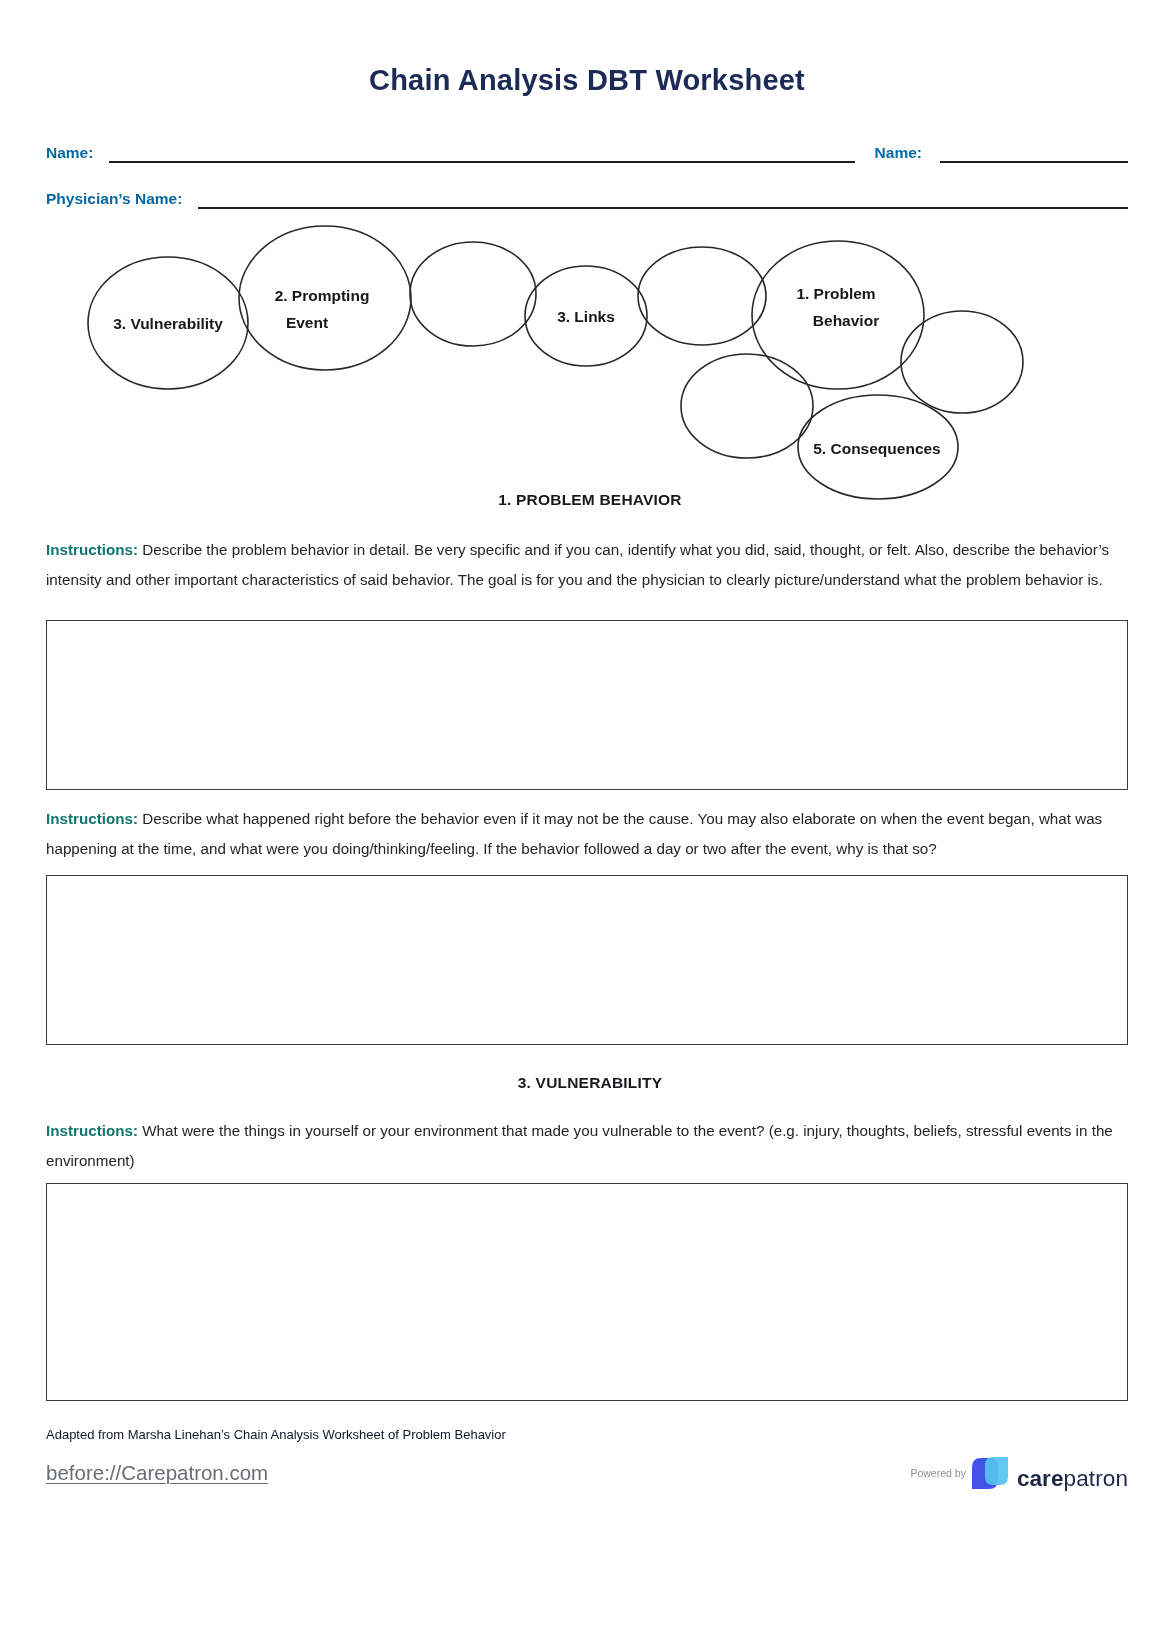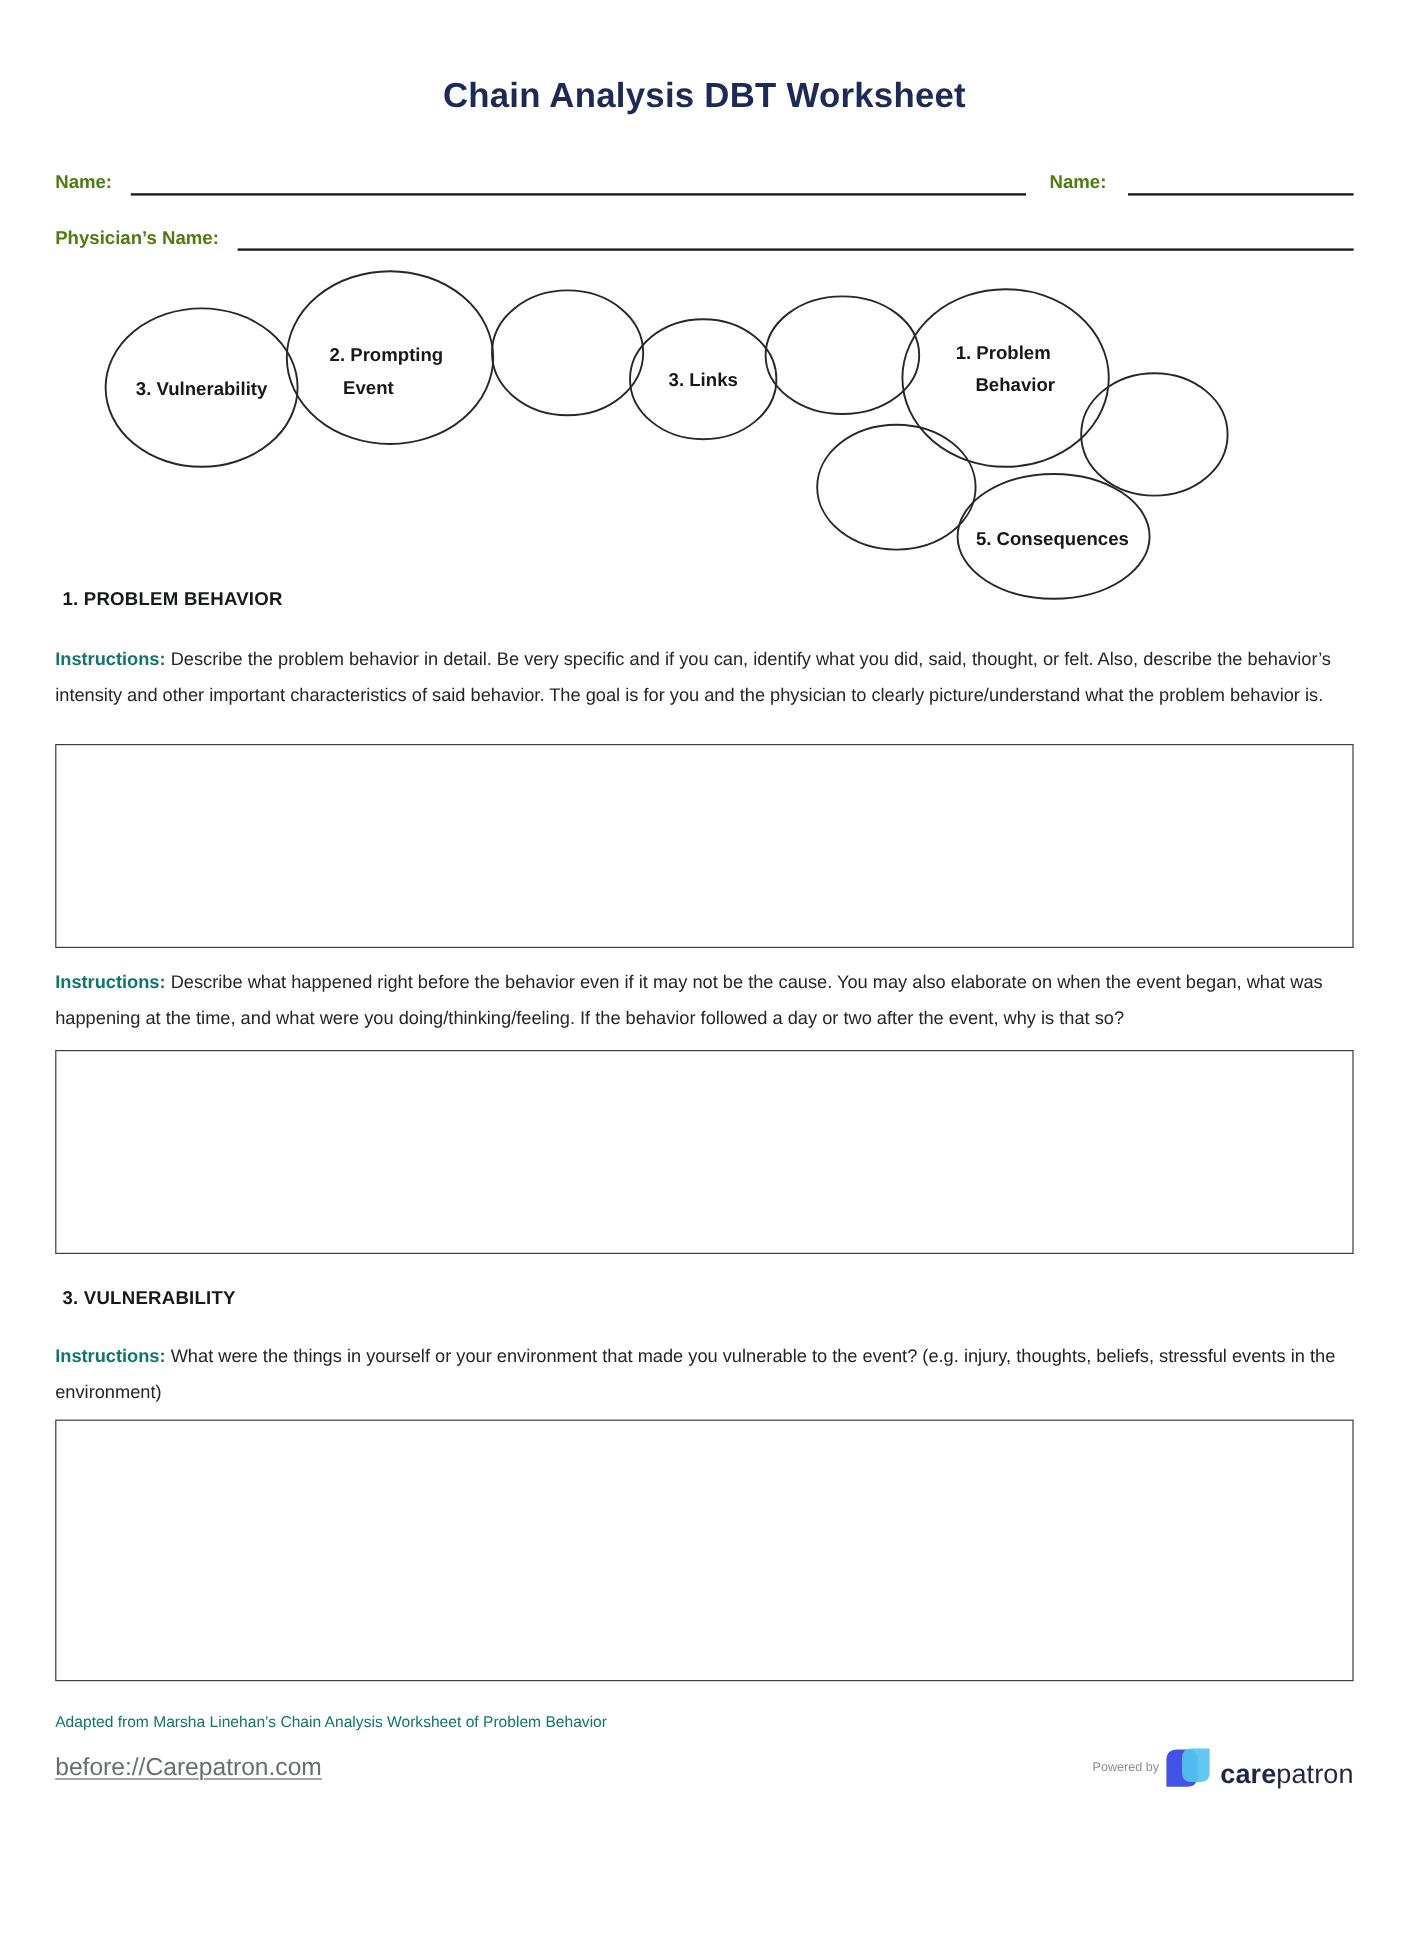--- a/index.html
+++ b/index.html
@@ -10,35 +10,35 @@
   }
   .page{padding:12px 48px 0 46px;}
 
   .title{
     margin:0;padding-top:52px;text-align:center;
     font-size:29px;font-weight:bold;color:#1c2a56;letter-spacing:.2px;
   }
 
   .field-row{display:flex;align-items:flex-end;margin-top:46px;}
   .field-row.physician-row{margin-top:26px;}
-  .field-label{font-size:15.5px;font-weight:bold;color:#4d7c0f;white-space:nowrap;line-height:20px;}
+  .field-label{font-size:15.5px;font-weight:bold;color:#0369a1;white-space:nowrap;line-height:20px;}
   .fill-line{border-bottom:2px solid #1c1e20;height:17px;flex:1;margin-left:16px;}
   .date-label{margin-left:20px;}
   .date-line{flex:none;width:188px;margin-left:18px;}
 
   .diagram{display:block;width:1176px;height:290px;margin:7px 0 0 -46px;}
   .diagram ellipse{fill:none;stroke:#26282a;stroke-width:1.6;}
   .diagram text{
     font-family:"Liberation Sans", sans-serif;font-size:15.5px;font-weight:bold;
     fill:#17181a;text-anchor:middle;
   }
 
   .section-heading{
     margin:0;padding-left:6px;font-size:15.5px;font-weight:bold;
-    color:#17191c;letter-spacing:.2px;line-height:19px;
+    color:#17191c;letter-spacing:.2px;line-height:19px;text-align:center;
   }
   .section-heading.first{margin-top:-16px;}
   .section-heading.second{margin-top:16px;}
   .section-heading.third{margin-top:28px;}
 
   .instructions{
     margin:26px 0 0 0;font-size:15.2px;line-height:29.5px;color:#232528;
   }
   .instructions.second{margin-top:14px;}
   .instructions.third{margin-top:24px;}
@@ -46,21 +46,21 @@
 
   .response-box{
     display:block;width:100%;box-sizing:border-box;
     height:170px;margin-top:26px;border:1.6px solid #3a3c40;border-radius:0;
     background:#ffffff;resize:none;padding:8px 10px;
     font-family:"Liberation Sans", sans-serif;font-size:15px;color:#232528;outline:none;
   }
   .response-box.second{margin-top:12px;height:170px;}
   .response-box.third{margin-top:8px;height:218px;}
 
-  .attribution{margin-top:26px;font-size:13px;color:#0f766e;}
+  .attribution{margin-top:26px;font-size:13px;color:#0f172a;}
 
   .footer-row{margin-top:12px;display:flex;justify-content:space-between;align-items:center;}
   .site-link{
     font-size:20.5px;color:#6a6d71;text-decoration:underline;
     text-underline-offset:3px;text-decoration-thickness:1px;cursor:pointer;
   }
   .powered{display:flex;align-items:center;}
   .powered-by{font-size:10.5px;color:#8c9096;}
   .brand{display:flex;align-items:flex-end;gap:5px;}
   .brand-name{font-size:22.5px;color:#1e2747;letter-spacing:.1px;}

